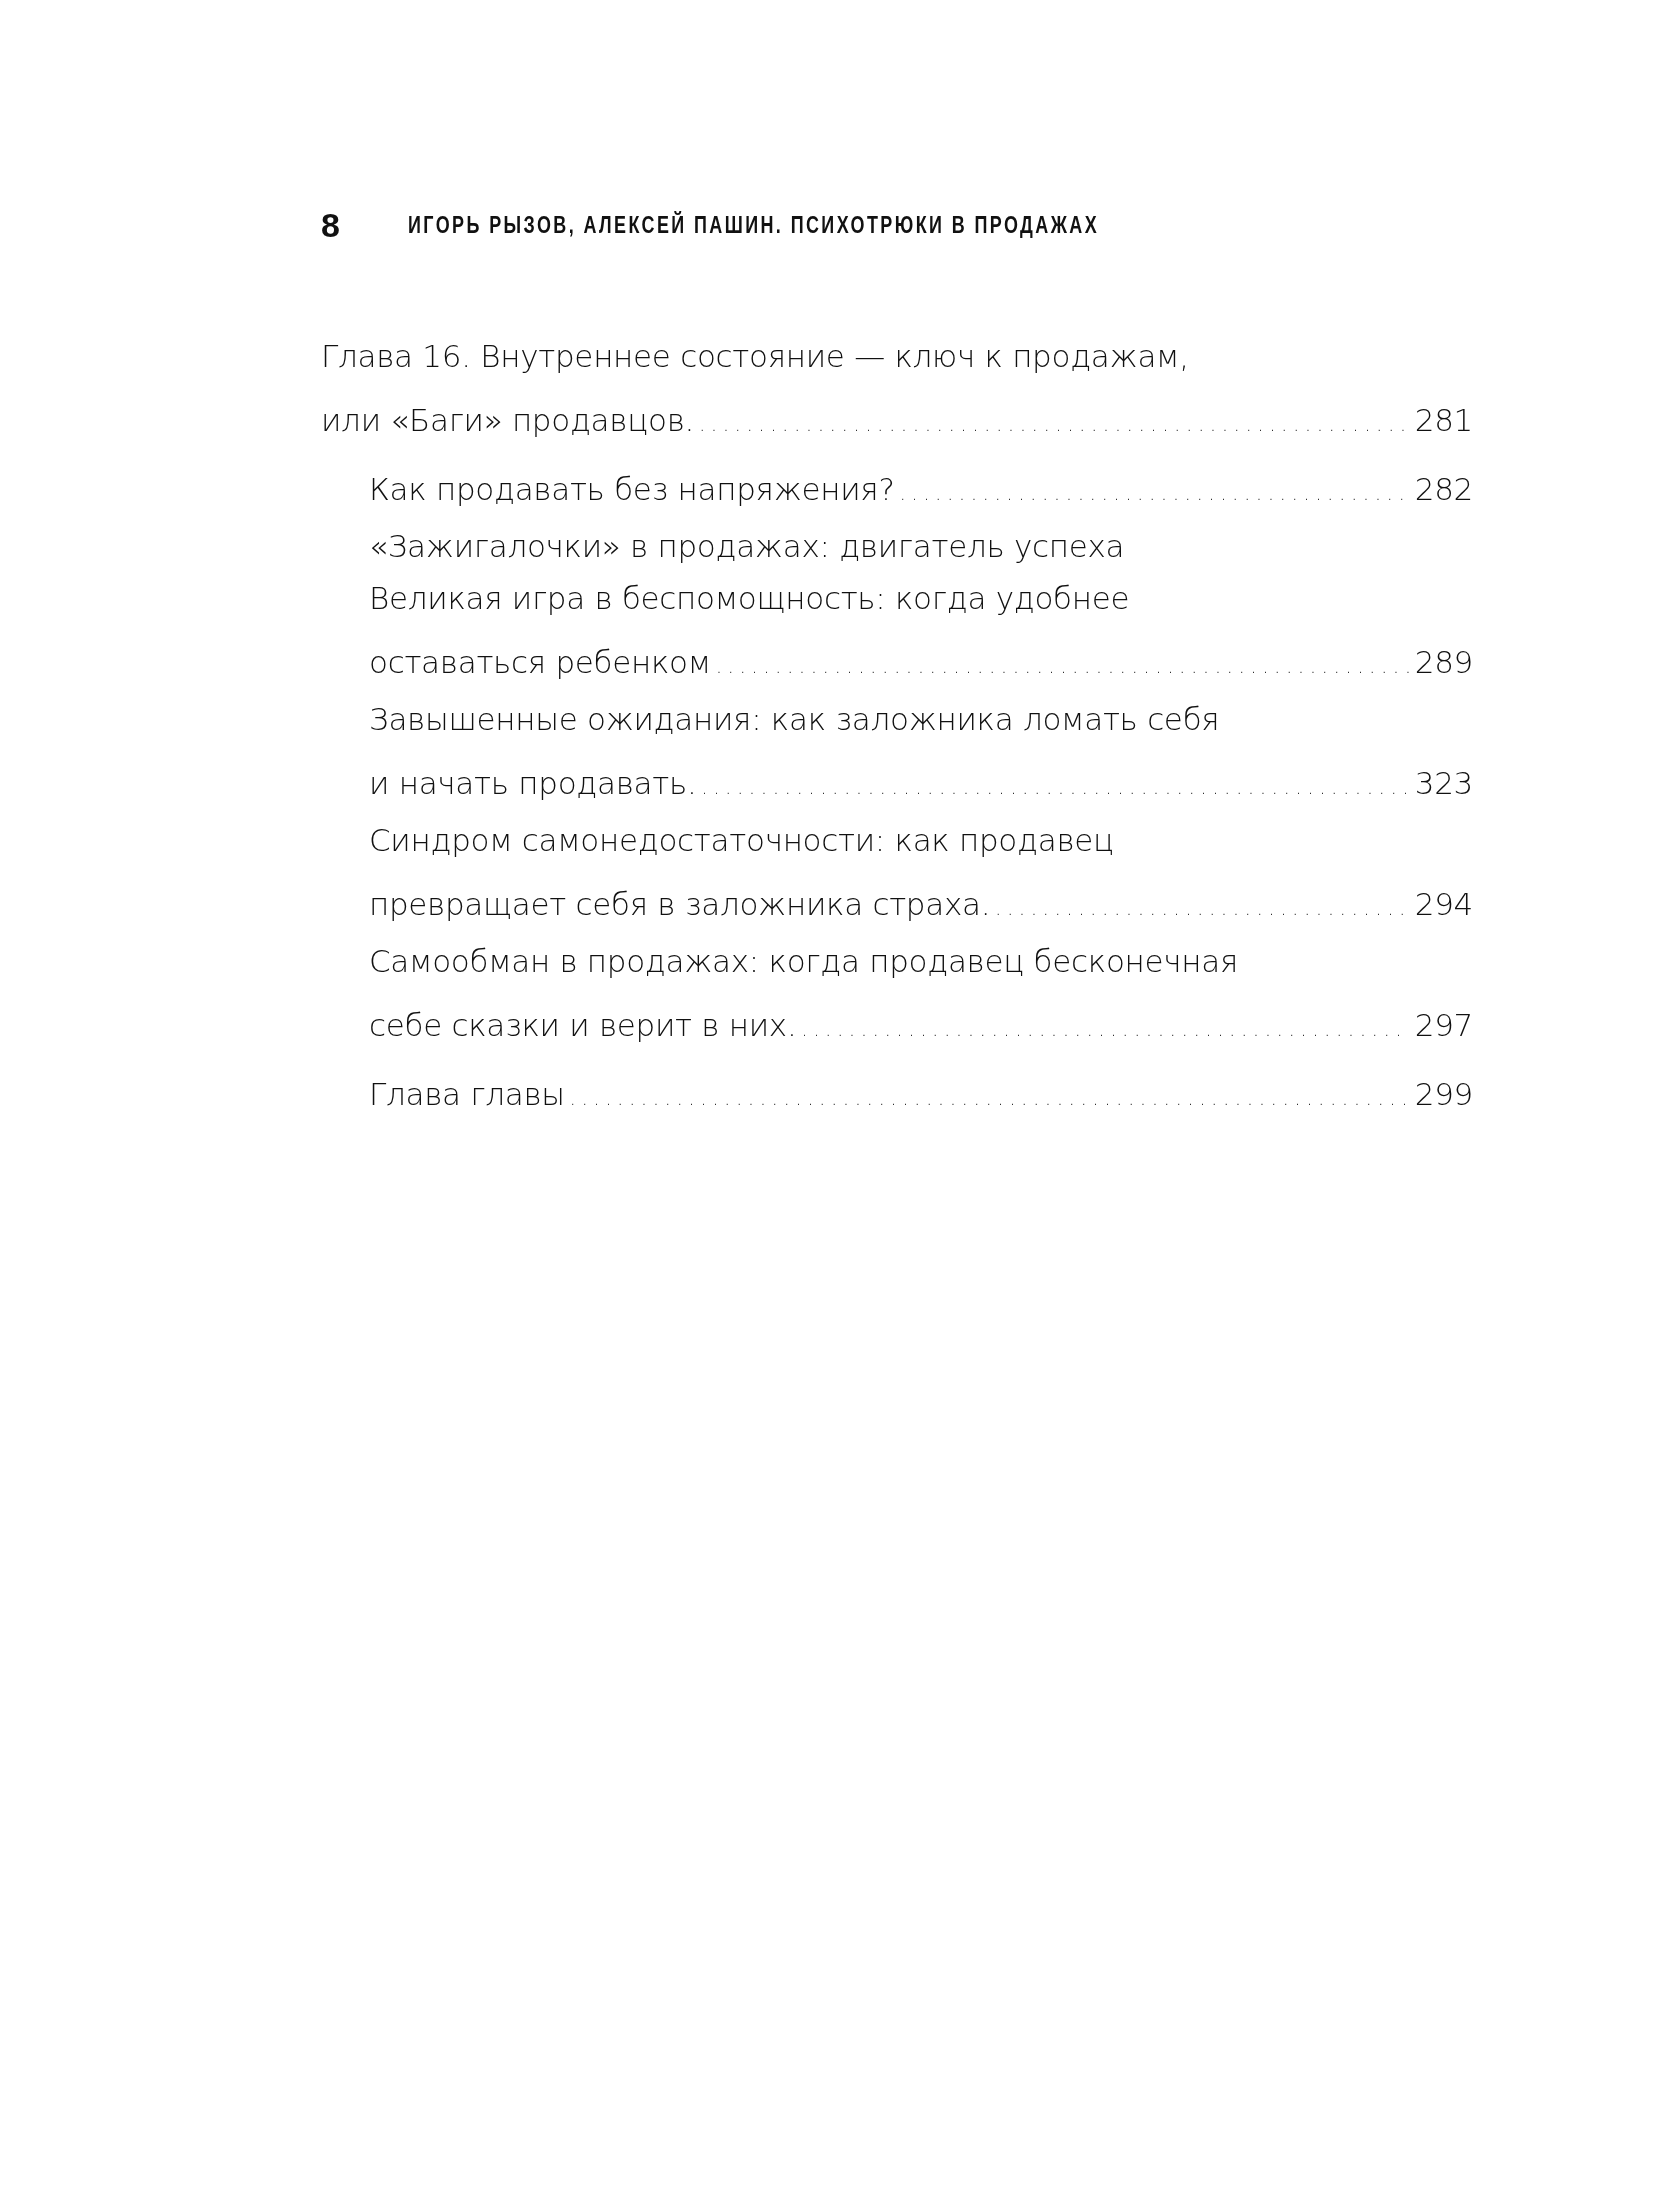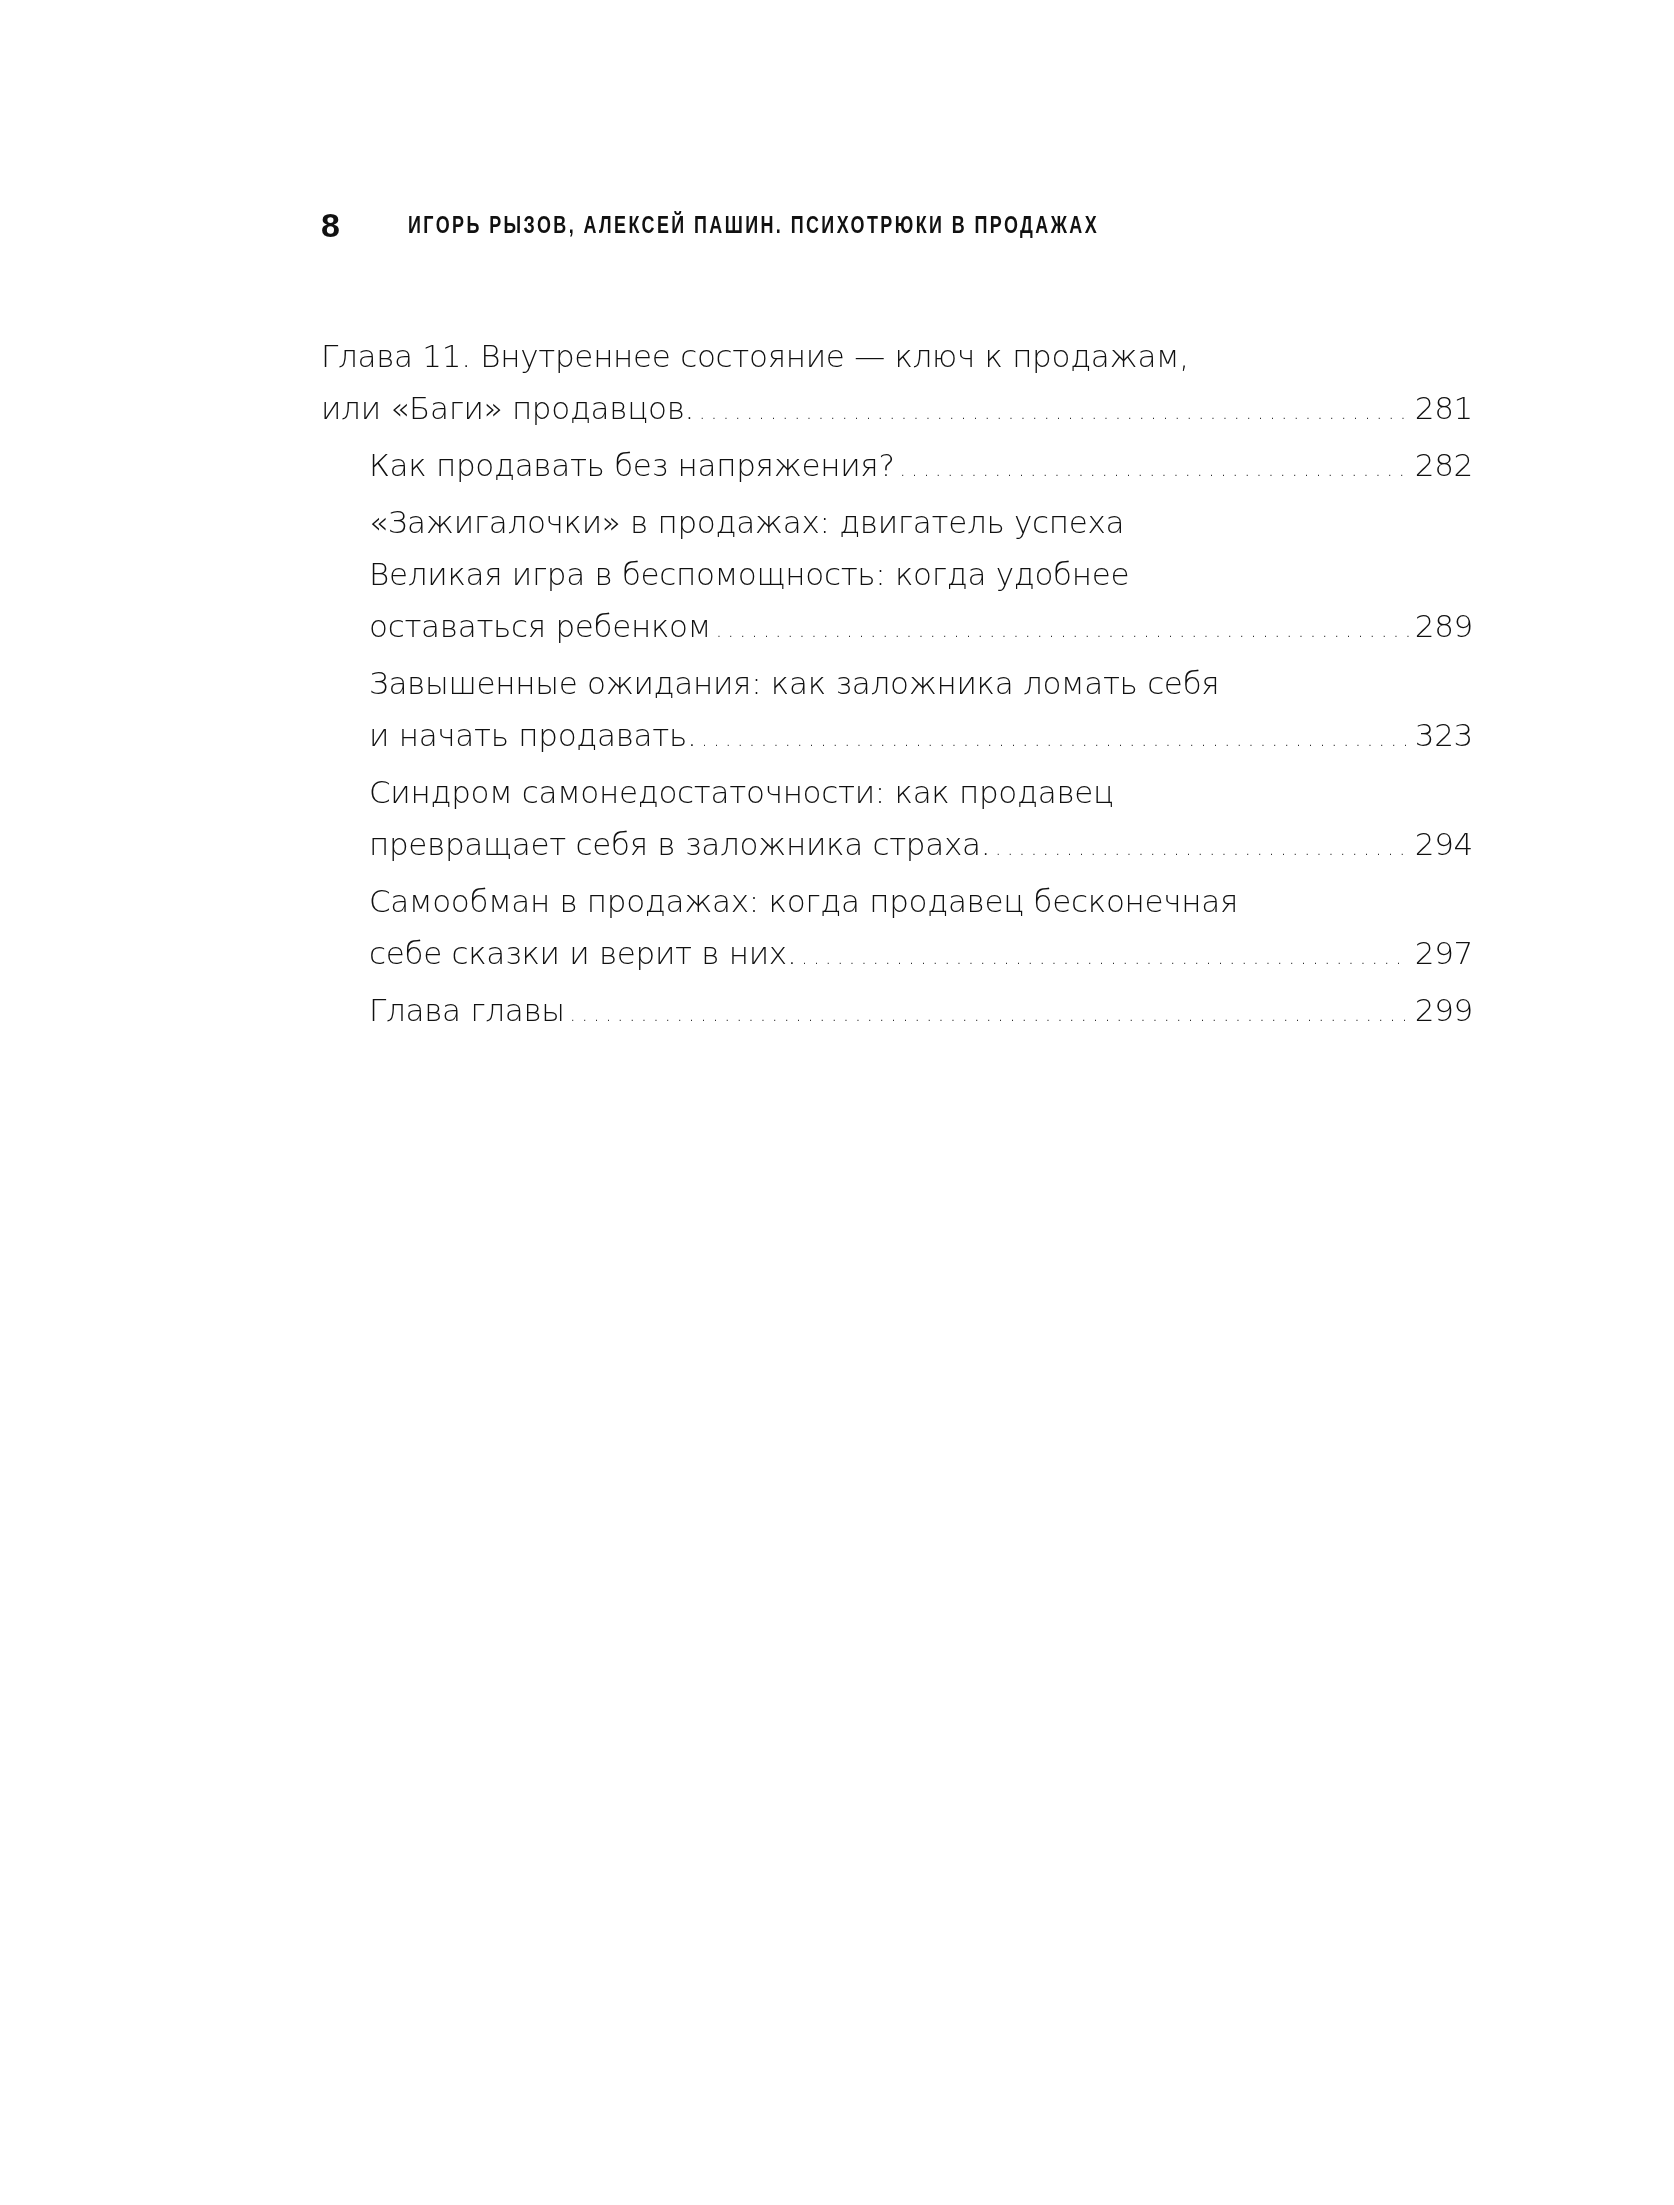--- a/index.html
+++ b/index.html
@@ -4,37 +4,37 @@
   <style>
     html, body { margin: 0; padding: 0; background: #ffffff; }
     body { width: 1674px; height: 2205px; position: relative; overflow: hidden; color: #111111; }
     .running-head { position: absolute; top: 204px; left: 321px; height: 42px; display: flex; align-items: center; }
     .folio { font-family: "Liberation Sans", sans-serif; font-weight: bold; font-size: 34px; width: 87px; }
     .book-title { font-family: "Liberation Sans", sans-serif; font-weight: bold; font-size: 23px; letter-spacing: 3.1px; transform: scaleX(0.78); transform-origin: left center; white-space: nowrap; }
     .toc { position: absolute; top: 330px; left: 321px; width: 1152px; font-family: "DejaVu Sans", sans-serif; font-size: 31px; font-weight: 300; line-height: 52px; letter-spacing: -0.3px; }
     .entry { position: relative; }
     .entry.sub { padding-left: 48px; }
     .line { display: block; white-space: nowrap; }
-    .last-line { display: flex; align-items: baseline; }
+    .last-line { display: flex; align-items: baseline; margin-top: 12px; }
     .last-line .text { white-space: nowrap; }
     .leader { flex: 1; overflow: hidden; white-space: nowrap; margin: 0 5.1px; letter-spacing: 7.6px; color: #222; }
     .leader::before { content: ". . . . . . . . . . . . . . . . . . . . . . . . . . . . . . . . . . . . . . . . . . . . . . . . . . . . . . . . . . . . . . . . . . . . . . . . . . . . . . . . . . . . . . . . . . . . . . . . . . . . . . . . . . . . . . . . . . . . . . . . . . . . . . . . . . . . . . . . . . . . . . . . . ."; font-size: 18.7px; letter-spacing: 0; }
     .page { white-space: nowrap; text-align: center; }
   </style>
 </head>
 <body>
 
 <div class="running-head">
   <span class="folio">8</span>
   <span class="book-title">ИГОРЬ РЫЗОВ, АЛЕКСЕЙ ПАШИН. ПСИХОТРЮКИ В ПРОДАЖАХ</span>
 </div>
 
 <div class="toc">
   <div class="entry chapter">
-    <span class="line">Глава 11. Внутреннее состояние — ключ к продажам,</span>
+    <span class="line">Глава 16. Внутреннее состояние — ключ к продажам,</span>
     <div class="last-line">
       <span class="text">или «Баги» продавцов.</span>
       <span class="leader"></span>
       <span class="page">281</span>
     </div>
   </div>
 
   <div class="entry sub">
     <div class="last-line">
       <span class="text">Как продавать без напряжения?</span>

